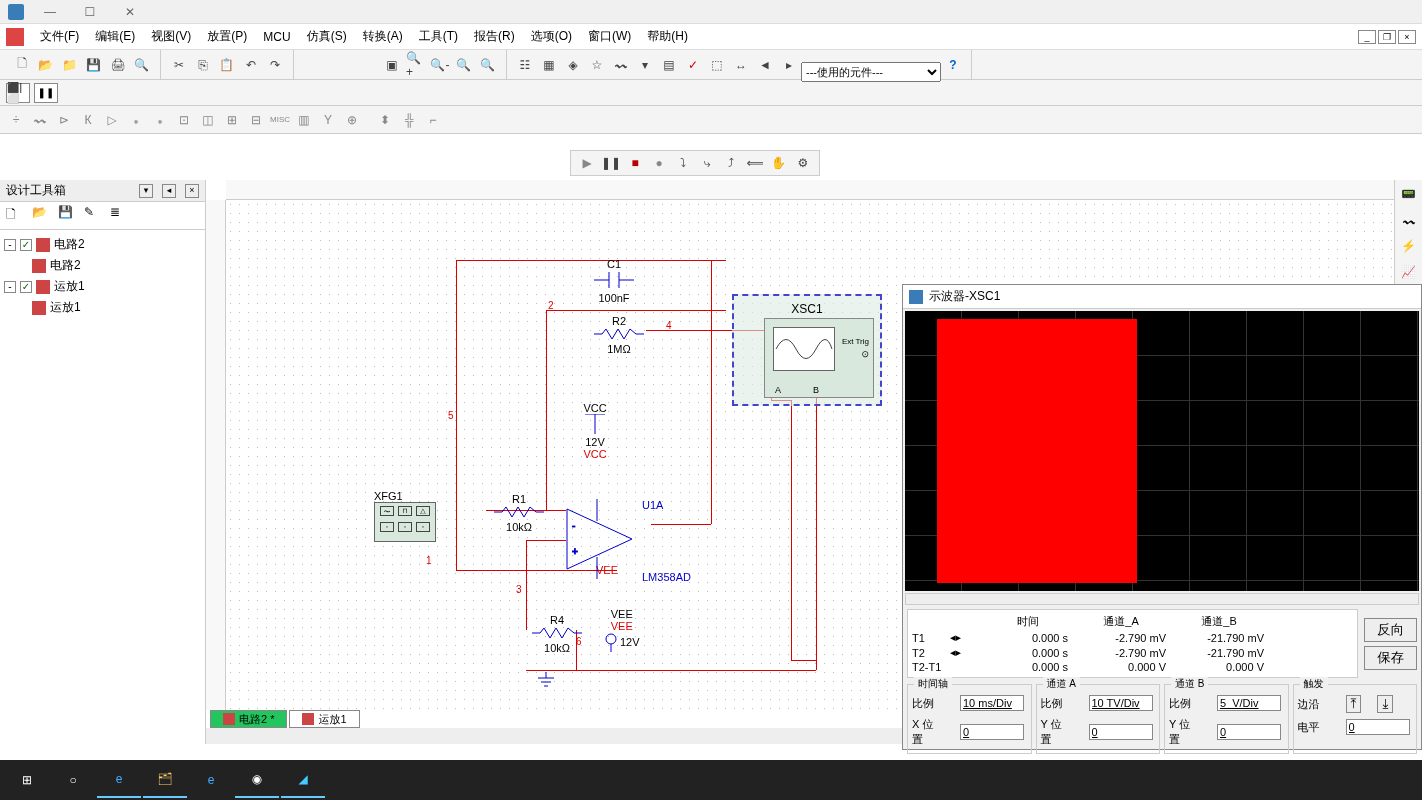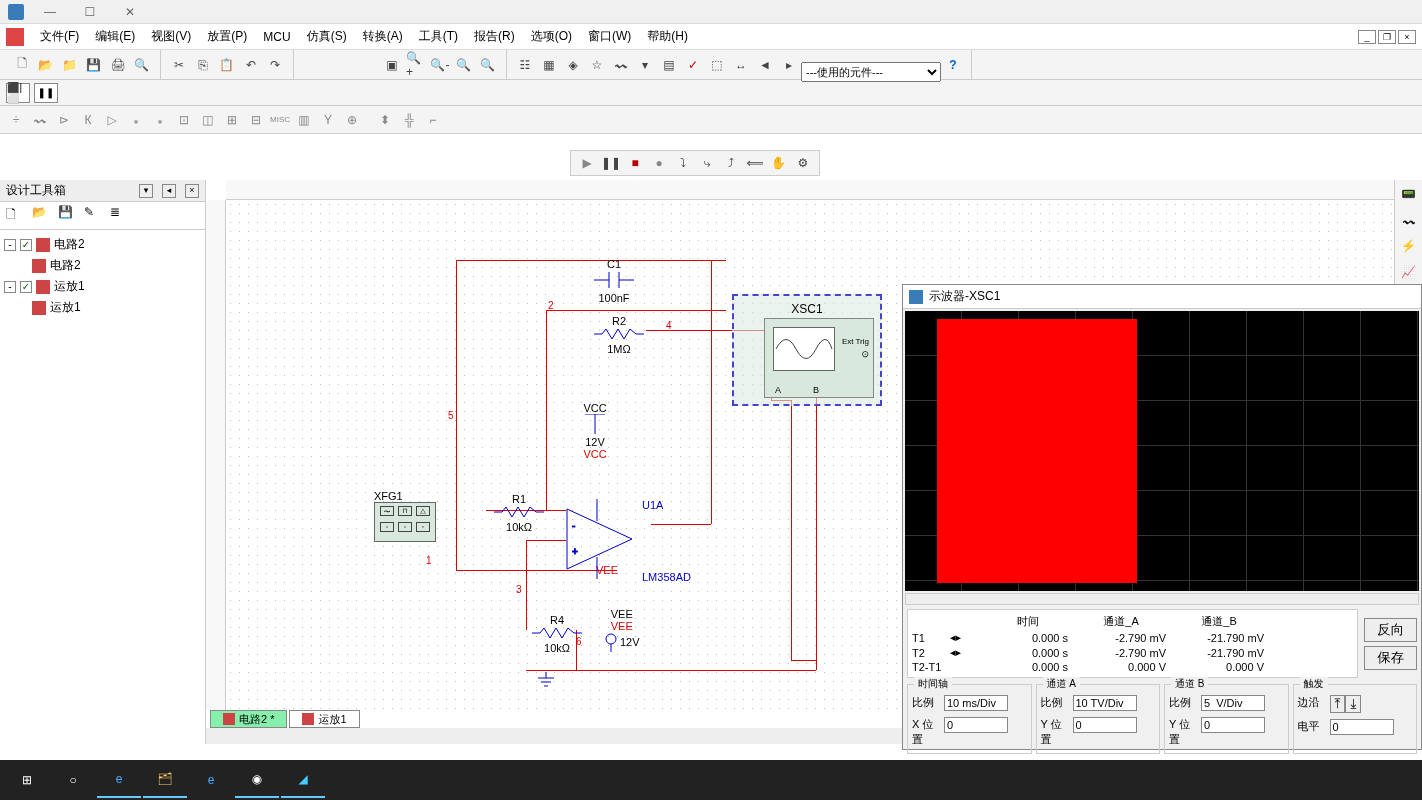--- a/index.html
+++ b/index.html
@@ -49,21 +49,21 @@
 .tree-item.child { padding-left: 28px; }
 .sidebar-tabs { height: 24px; border-top: 1px solid #ccc; display: flex; }
 .sidebar-tabs .tab { padding: 2px 10px; border: 1px solid #888; border-bottom: none; margin-right: 2px; background: #f0f0f0; font-size: 11px; }
 .sidebar-tabs .tab.active { background: #fff; }
 
 .canvas-wrap { flex: 1; position: relative; background: #fff; overflow: hidden; }
 .ruler-h { position: absolute; top: 0; left: 20px; right: 16px; height: 20px; background: #f8f8f8; border-bottom: 1px solid #ccc; }
 .ruler-v { position: absolute; top: 20px; left: 0; bottom: 34px; width: 20px; background: #f8f8f8; border-right: 1px solid #ccc; }
 .canvas { position: absolute; top: 20px; left: 20px; right: 16px; bottom: 34px; background-image: radial-gradient(#bbb 0.5px, transparent 0.5px); background-size: 9px 9px; background-position: 0 0; }
 .canvas-tabs { position: absolute; bottom: 16px; left: 0; right: 0; height: 18px; display: flex; padding-left: 4px; }
-.canvas-tabs .tab { padding: 1px 12px; border: 1px solid #888; background: #86efac; font-size: 11px; display: flex; align-items: center; margin-right: 2px; }
+.canvas-tabs .tab { padding: 1px 12px; border: 1px solid #888; background: #22c55e; font-size: 11px; display: flex; align-items: center; margin-right: 2px; }
 .canvas-tabs .tab .ficon { width: 12px; height: 12px; background: #c44; margin-right: 4px; }
 .canvas-tabs .tab.active { background: #fff; }
 .scroll-h { position: absolute; bottom: 0; left: 0; right: 16px; height: 16px; background: #eee; }
 .scroll-v { position: absolute; top: 0; right: 0; bottom: 0; width: 16px; background: #eee; }
 
 .comp { position: absolute; font-size: 11px; }
 .wire { position: absolute; background: #d00; }
 .wire.h { height: 1px; }
 .wire.v { width: 1px; }
 .label { position: absolute; font-size: 11px; }
@@ -85,23 +85,23 @@
 .scope-grid::before, .scope-grid::after { content: ''; position: absolute; background: repeating-linear-gradient(to right, transparent 0, transparent 56px, #333 56px, #333 57px), repeating-linear-gradient(to bottom, transparent 0, transparent 44px, #333 44px, #333 45px); inset: 0; }
 .scope-trace { position: absolute; top: 8px; left: 32px; width: 200px; bottom: 8px; background: #ff0000; }
 .scope-controls { padding: 4px; font-size: 11px; }
 .scope-table { display: grid; grid-template-columns: 30px 30px 80px 90px 90px auto; gap: 2px 8px; padding: 4px; border: 1px solid #ccc; background: #fff; align-items: center; }
 .scope-table .hdr { font-weight: normal; text-align: center; }
 .scope-table .val { text-align: right; }
 .scope-btn { border: 1px solid #888; padding: 2px 12px; background: #eee; }
 .scope-sections { display: flex; margin-top: 6px; gap: 4px; }
 .scope-sec { border: 1px solid #ccc; padding: 4px; flex: 1; position: relative; }
 .scope-sec legend { position: absolute; top: -8px; left: 6px; background: #f0f0f0; padding: 0 4px; font-size: 10px; }
-.scope-row { display: flex; margin: 6px 0 2px 0; gap: 0; }
+.scope-row { display: flex; align-items: center; margin: 6px 0 2px 0; gap: 16px; }
 .scope-row label { width: 32px; }
-.scope-row input { width: 64px; height: 16px; font-size: 11px; border: 1px solid #888; padding: 0 2px; }
+.scope-row input { width: 64px; height: 16px; font-size: 11px; border: 1px solid #888; padding: 0 2px; text-decoration: underline; }
 
 .right-icons { position: absolute; top: 180px; right: 0; width: 28px; bottom: 56px; background: #f4f4f4; border-left: 1px solid #ccc; }
 .right-icons .tbtn { width: 24px; height: 24px; margin: 2px; display: flex; align-items: center; justify-content: center; }
 
 .taskbar { position: absolute; bottom: 0; left: 0; right: 0; height: 40px; background: #222; display: flex; align-items: center; padding: 0 4px; color: #fff; }
 .taskbar .tb-item { width: 44px; height: 36px; display: flex; align-items: center; justify-content: center; margin: 0 1px; }
 .taskbar .tb-item.active { border-bottom: 2px solid #6cf; }
 .taskbar .tray { margin-left: auto; display: flex; align-items: center; gap: 8px; padding-right: 8px; font-size: 11px; }
 .taskbar .battery { border: 1px solid #fff; padding: 1px 4px; font-size: 10px; background: #1a6; color: #fff; }
 .taskbar .clock { text-align: right; line-height: 1.2; }

